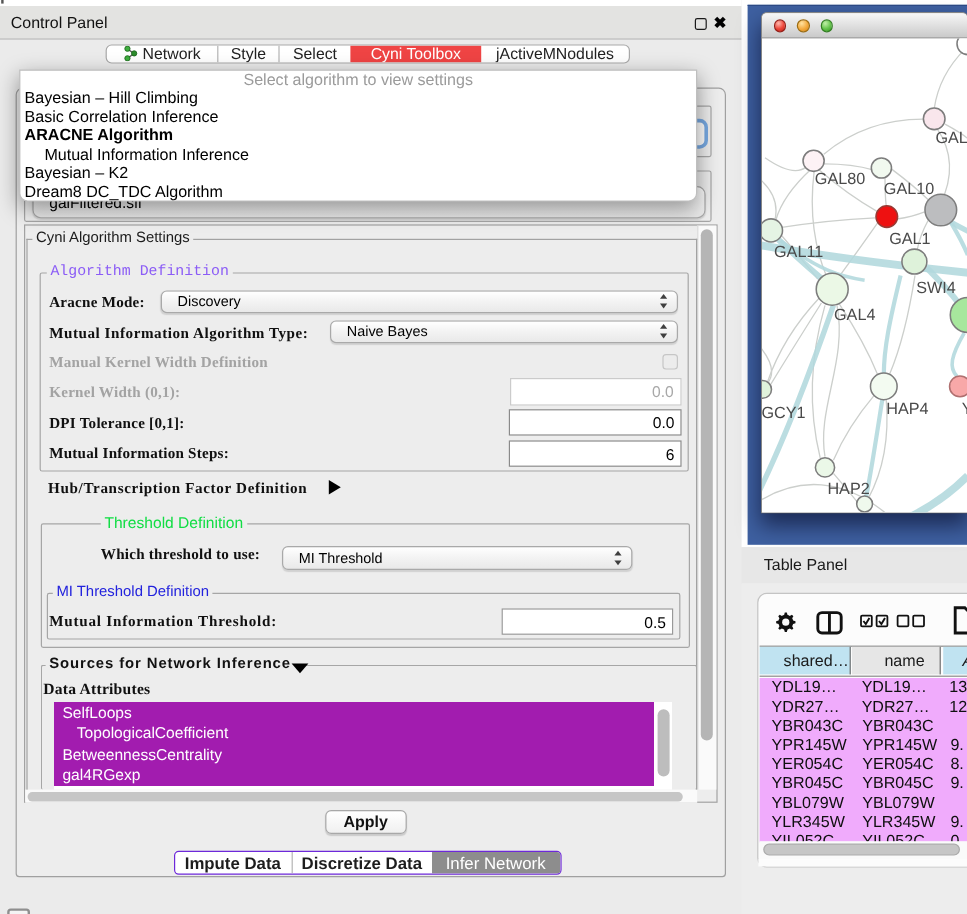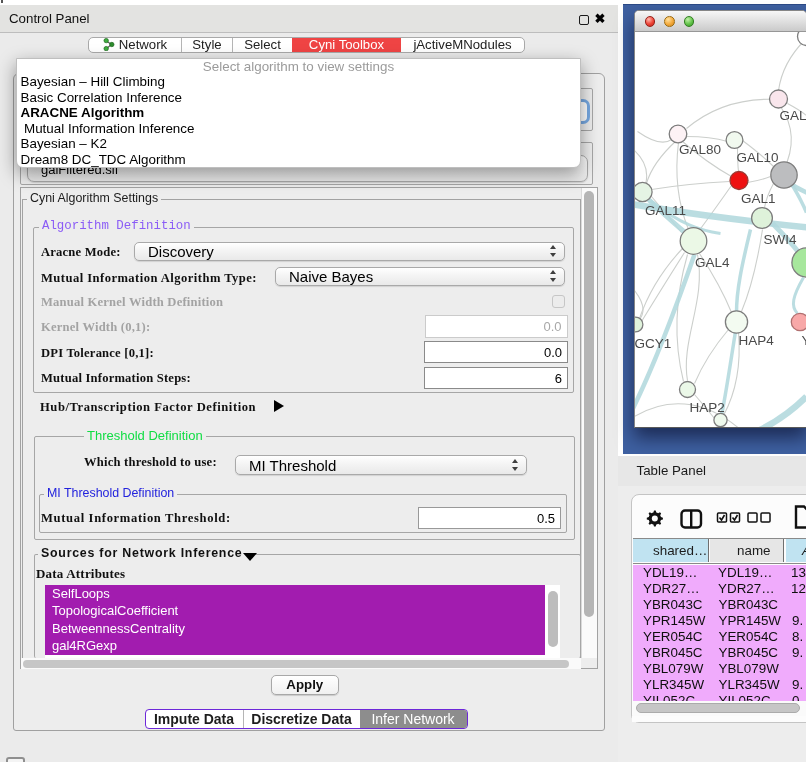--- a/index.html
+++ b/index.html
@@ -4,21 +4,21 @@
 <style>
   * { margin:0; padding:0; box-sizing:border-box; }
   html,body { width:806px; height:762px; overflow:hidden; }
   body { position:relative; background:#ebebeb; font-family:"Liberation Sans",sans-serif; }
   .abs { position:absolute; }
   .lbl { font-size:12.6px; font-weight:bold; color:#101010; white-space:nowrap; letter-spacing:0.2px;font-family:Liberation Serif, serif; }
   .dis { color:#a3a3a3; }
   .combo { position:absolute; border:1px solid #a9a9a9; border-radius:5px;
     background:linear-gradient(#ffffff,#f4f4f4 45%,#e9e9e9); box-shadow:0 1px 1px rgba(0,0,0,0.12); }
   .combo .ct { position:absolute; left:13px; top:50%; transform:translateY(-50%);
-    font-size:15px; color:#000; white-space:nowrap; }
+    font-size:12px; color:#000; white-space:nowrap; }
   .spin { position:absolute; right:7px; top:50%; width:7px; height:12px; transform:translateY(-50%); }
   .spin:before, .spin:after { content:""; position:absolute; left:0; border-left:3.5px solid transparent; border-right:3.5px solid transparent; }
   .spin:before { top:0; border-bottom:4.6px solid #3f3f3f; }
   .spin:after { bottom:0; border-top:4.6px solid #3f3f3f; }
   .fld { position:absolute; background:#fff; font-size:13px; color:#000;
     text-align:right; padding:0 5px; line-height:21px; }
   .grp { position:absolute; border:1px solid #a6a6a6; border-radius:2px; }
   .gt { position:absolute; top:-7px; font-size:12.4px; background:#ededed; padding:0 3px; white-space:nowrap; line-height:13px; }
 </style>
 </head>
@@ -113,21 +113,21 @@
 <div class="fld" style="left:418px;top:506.5px;width:143px;height:22.5px;border:1px solid #999;">0.5</div>
 
 <div class="abs" style="left:33.5px;top:554px;width:547px;height:104px;border:1px solid #a6a6a6;border-bottom:none;border-radius:2px;"></div>
 <div class="gt" style="left:38px;top:547px;color:#111;font-weight:bold;background:#ededed;padding-right:6px;letter-spacing:0.75px;">Sources for Network Inference</div>
 <div class="abs" style="left:243px;top:552.5px;width:0;height:0;border-left:7.5px solid transparent;border-right:7.5px solid transparent;border-top:8px solid #000;"></div>
 <div class="abs lbl" style="left:36px;top:566px;font-size:13px;">Data Attributes</div>
 
 <div class="abs" style="left:45px;top:584.5px;width:515px;height:73.5px;background:#fff;overflow:hidden;">
   <div style="width:500px;height:70.5px;background:#a21caf;color:#fff;font-size:13px;">
     <div style="height:17.5px;line-height:17.5px;padding-left:7px;">SelfLoops</div>
-    <div style="height:17.5px;line-height:17.5px;padding-left:7px;">TopologicalCoefficient</div>
+    <div style="height:17.5px;line-height:17.5px;padding-left:19px;">TopologicalCoefficient</div>
     <div style="height:17.5px;line-height:17.5px;padding-left:7px;">BetweennessCentrality</div>
     <div style="height:17.5px;line-height:17.5px;padding-left:7px;">gal4RGexp</div>
   </div>
 </div>
 <div class="abs" style="left:547.5px;top:590.5px;width:10px;height:56px;background:#bdbdbd;border-radius:5px;"></div>
 
 <div class="abs" style="left:271px;top:675px;width:67.5px;height:19.5px;background:linear-gradient(#ffffff,#f0f0f0);border:1px solid #a8a8a8;border-radius:5px;box-shadow:0 1px 1px rgba(0,0,0,0.15);font-size:13.3px;font-weight:bold;color:#111;text-align:center;line-height:18px;">Apply</div>
 
 <div class="abs" style="left:144.5px;top:708.5px;width:323px;height:20.5px;background:#fff;border:1px solid #6d28d9;border-radius:4px;display:flex;overflow:hidden;font-size:14px;font-weight:bold;color:#1d1d1d;">
   <div style="width:98px;border-right:1px solid #b5b5b5;display:flex;align-items:center;justify-content:center;">Impute Data</div>
@@ -135,21 +135,21 @@
   <div style="flex:1;background:#8d8d8d;color:#fff;display:flex;align-items:center;justify-content:center;font-weight:normal;">Infer Network</div>
 </div>
 
 <div class="abs" style="left:6px;top:757px;width:19px;height:12px;border:2px solid #8f8f8f;border-radius:3px;background:#f4f4f4;"></div>
 
 <div class="abs" style="left:16px;top:58px;width:565px;height:110px;background:#fff;border:1px solid #bfbfbf;border-radius:0 0 7px 7px;box-shadow:0 6px 18px rgba(0,0,0,0.4);z-index:50;font-size:13.4px;color:#000;">
   <div style="height:15px;line-height:15px;text-align:center;color:#9b9b9b;">Select algorithm to view settings</div>
   <div style="height:15.5px;line-height:15.5px;padding-left:3.5px;">Bayesian – Hill Climbing</div>
   <div style="height:15.5px;line-height:15.5px;padding-left:3.5px;">Basic Correlation Inference</div>
   <div style="height:15.5px;line-height:15.5px;padding-left:3.5px;font-weight:bold;">ARACNE Algorithm</div>
-  <div style="height:15.5px;line-height:15.5px;padding-left:7px;">Mutual Information Inference</div>
+  <div style="height:15.5px;line-height:15.5px;padding-left:20px;">Mutual Information Inference</div>
   <div style="height:15.5px;line-height:15.5px;padding-left:3.5px;">Bayesian – K2</div>
   <div style="height:15.5px;line-height:15.5px;padding-left:3.5px;">Dream8 DC_TDC Algorithm</div>
 </div>
 
 <div class="abs" style="left:618px;top:0;width:188px;height:456px;background:#fff;"></div>
 <div class="abs" style="left:622.5px;top:4px;width:183.5px;height:450px;background:#3e60a1;border-top:1.5px solid #2c4a86;"></div>
 
 <div class="abs" style="left:633.5px;top:9.5px;width:173px;height:418.5px;border:1px solid #868686;border-bottom:1px solid #5a5a5a;border-radius:5px 5px 0 0;overflow:hidden;background:#fff;box-shadow:0 10px 18px rgba(0,0,25,0.55);z-index:5;">
   <div style="height:21px;background:linear-gradient(#f7f7f7,#cacaca);border-bottom:1px solid #979797;position:relative;">
     <div style="position:absolute;left:10px;top:5.5px;width:10.5px;height:10.5px;border-radius:50%;background:radial-gradient(circle at 35% 28%, #ffb9af, #ee4437 55%, #bb251a);border:0.5px solid #96211a;"></div>

